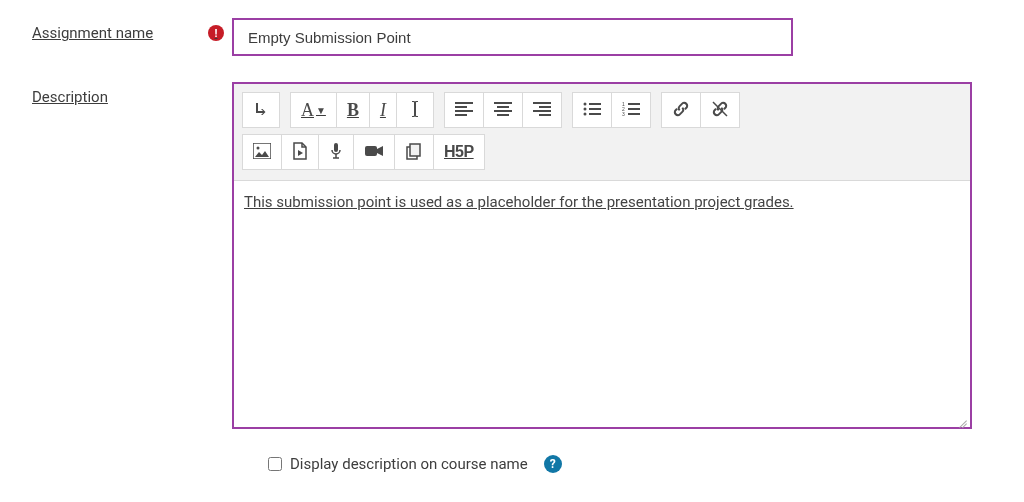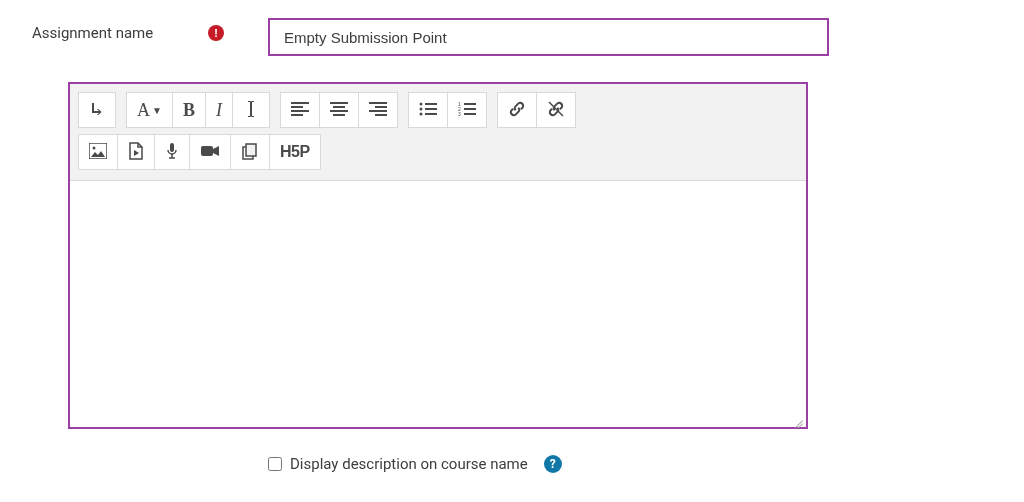--- a/index.html
+++ b/index.html
@@ -10,20 +10,21 @@
       background: #fff;
       width: 1024px;
       height: 502px;
       padding-left: 32px;
       padding-top: 18px;
     }
     .row {
       display: flex;
       align-items: flex-start;
       margin-bottom: 26px;
+      text-decoration: underline;
     }
     .label-col {
       width: 200px;
       flex-shrink: 0;
       display: flex;
       align-items: center;
       gap: 36px;
       padding-top: 6px;
     }
     .label-col .label-text {
@@ -40,21 +41,20 @@
       align-items: center;
       justify-content: center;
       font-size: 11px;
       font-weight: 700;
       flex-shrink: 0;
       margin-left: auto;
       margin-right: 8px;
     }
     .field-col {
       flex: 0 0 auto;
-      margin-left: 36px;
     }
     .name-input {
       width: 561px;
       height: 38px;
       border: 2px solid #9b3fa4;
       font-size: 15px;
       padding: 0 14px;
       color: #3d3d3d;
       outline: none;
       background: #fff;
@@ -158,20 +158,23 @@
   <div class="label-col">
     <span class="label-text">Assignment name</span>
     <span class="req-icon">!</span>
   </div>
   <div class="field-col">
     <input type="text" class="name-input" value="Empty Submission Point" style="">
   </div>
 </div>
 
 <div class="row">
+  <div class="desc-label-col">
+    <span class="label-text">Description</span>
+  </div>
   <div class="field-col">
     <div class="editor-wrap">
       <div class="toolbar">
 
         <div class="tb-line">
 
           <div class="tb-group">
             <button class="tb-btn">
               <span>
                 <svg width="16" height="16" viewBox="0 0 16 16">
@@ -327,20 +330,21 @@
               </span>
             </button>
             <button class="tb-btn">
               <span style="font-weight:900;font-size:16px;letter-spacing:-0.5px">H5P</span>
             </button>
           </div>
         </div>
       </div>
 
       <div class="editor-area">
+        <div class="editor-content">This submission point is used as a placeholder for the presentation project grades.</div>
         <div class="resize-handle"></div>
       </div>
     </div>
   </div>
 </div>
 
 <div class="checkbox-row">
   <input type="checkbox" style="">
   <span>Display description on course name</span>
   <span class="help-icon">?</span>

